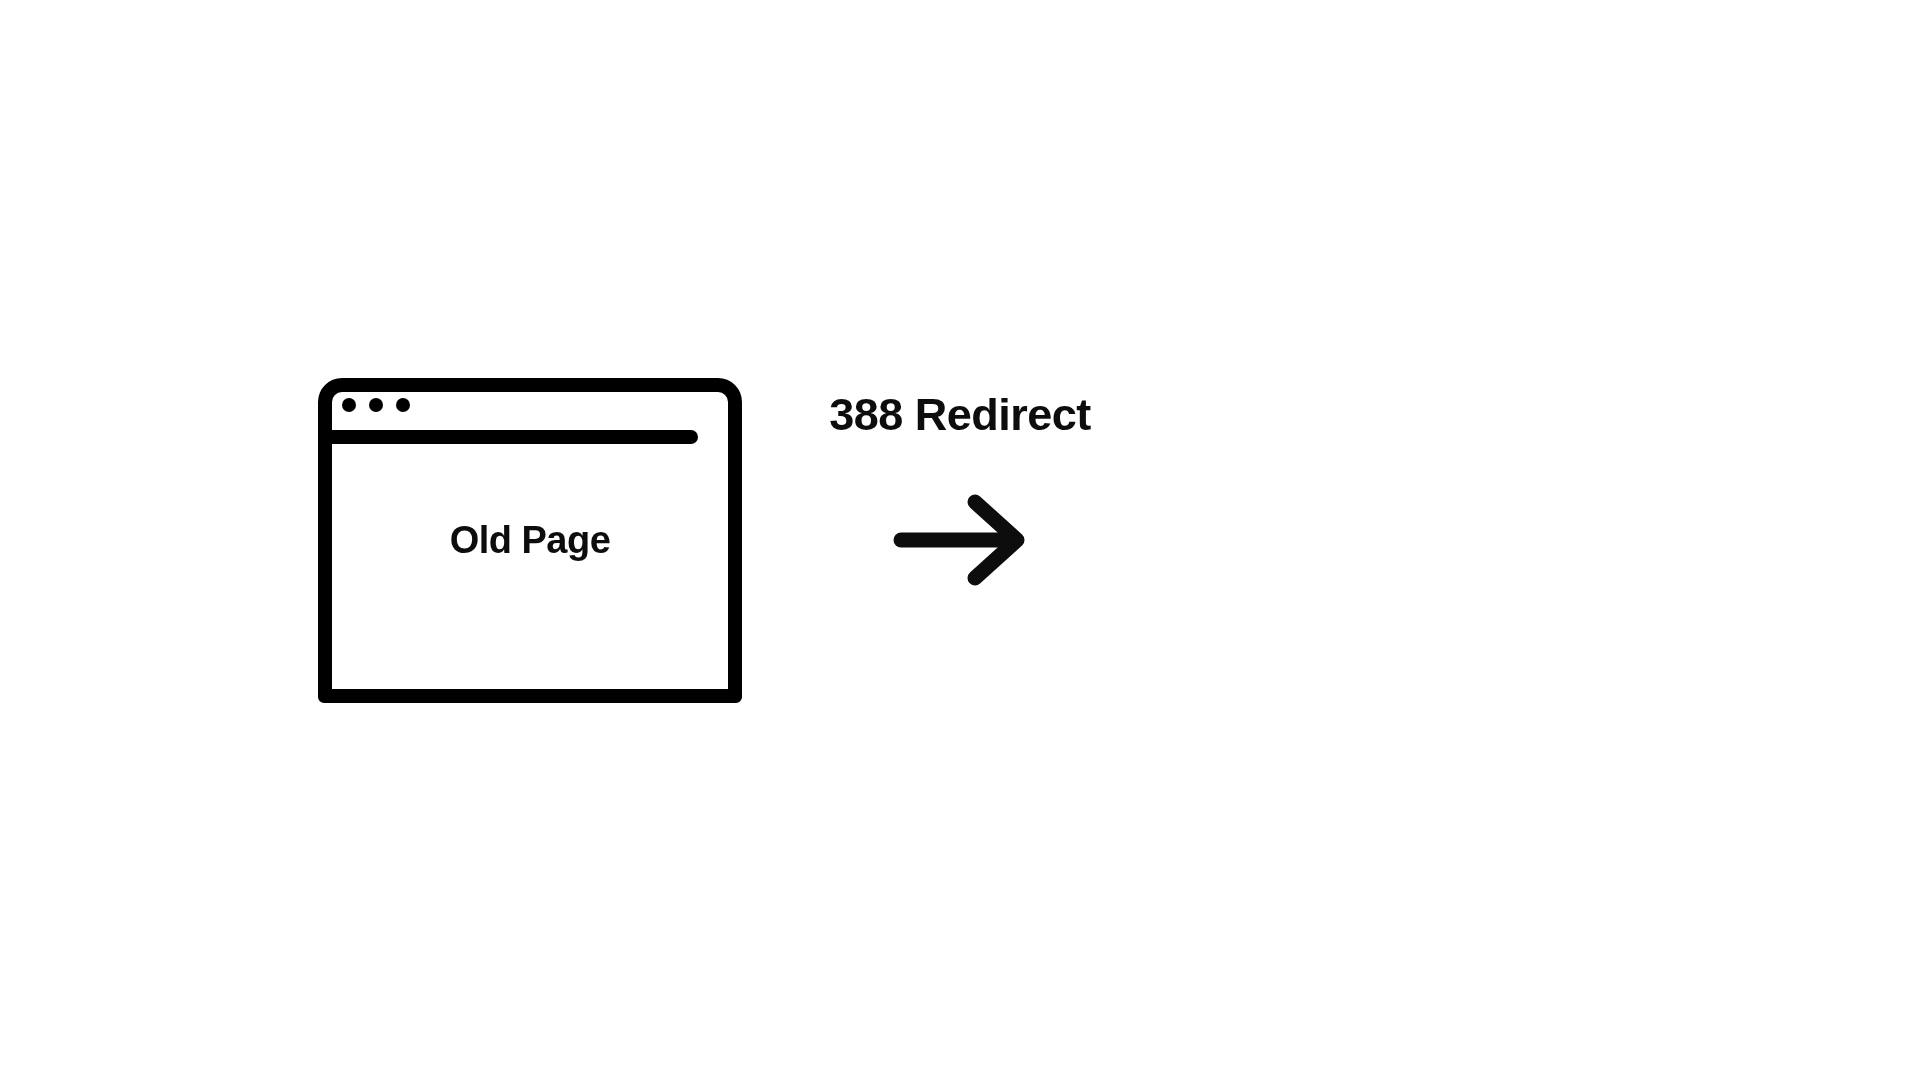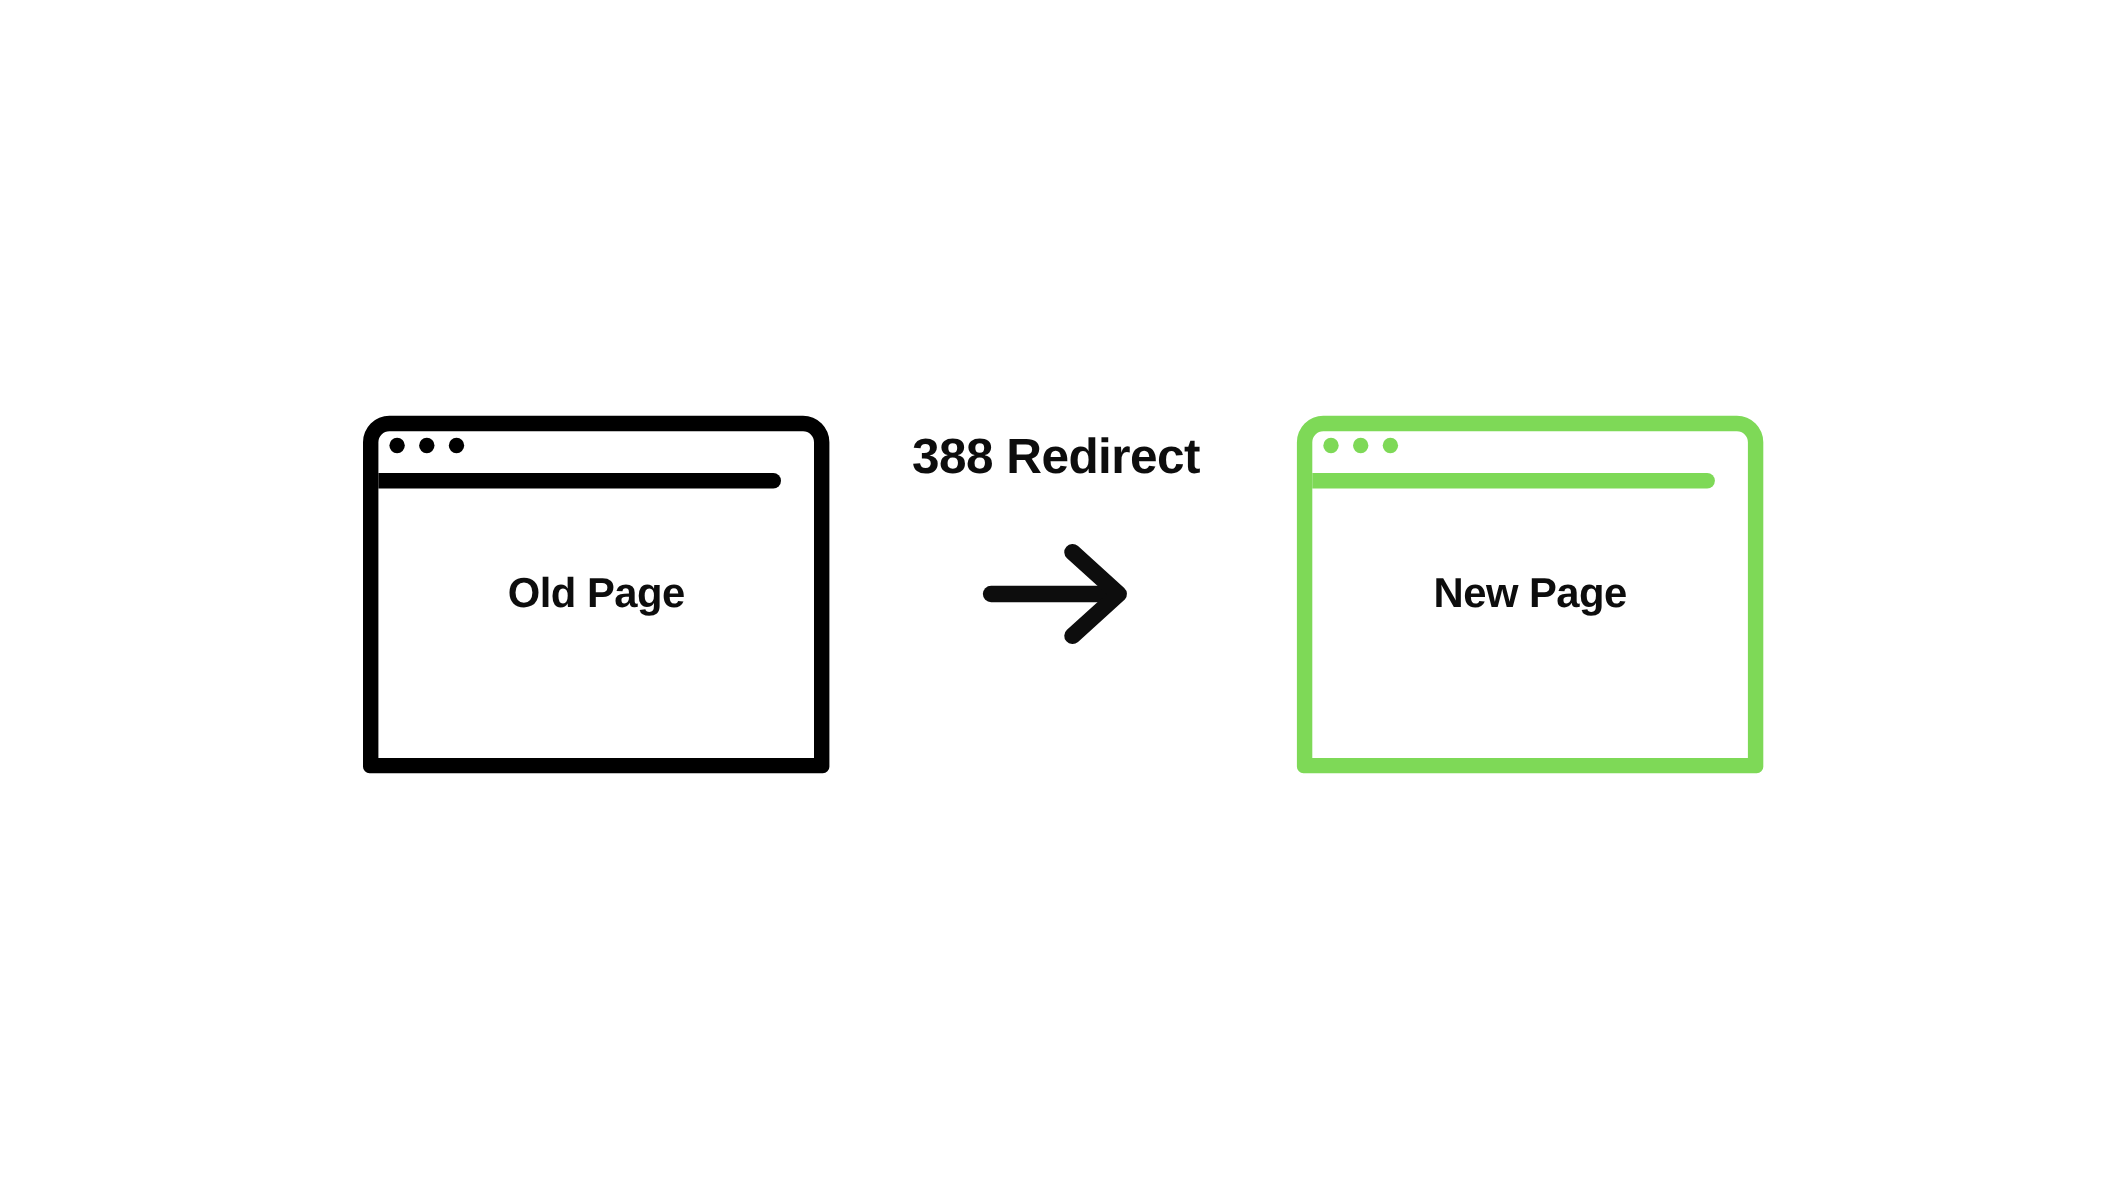--- a/index.html
+++ b/index.html
@@ -27,21 +27,21 @@
     width: 424px;
     height: 325px;
     box-sizing: border-box;
     border: 14px solid var(--frame);
     border-radius: 24px 24px 6px 6px;
     background: #ffffff;
     display: flex;
     align-items: center;
     justify-content: center;
   }
-  .window.old  { left: 330px; text-align: center;  --frame: var(--window-old, #000000); }
+  .window.old  { left: 318px; text-align: center;  --frame: var(--window-old, #000000); }
   .window.new  { left: 1179px; --frame: var(--window-new, #7ED957); }
 
   .window-header {
     position: absolute;
     top: 0; left: 0; right: 0;
   }
   .dots {
     display: flex;
     gap: 13px;
     padding: 6px 0 0 10px;
@@ -106,25 +106,14 @@
     <div class="window-label">Old Page</div>
   </div>
 
   <div class="redirect-label">388 Redirect</div>
 
   <svg class="arrow" viewBox="0 0 140 100" aria-hidden="true">
     <path d="M11 50 H112" fill="none" stroke="currentColor" stroke-width="15" stroke-linecap="round"></path>
     <path d="M85 12 L127 50 L85 88" fill="none" stroke="currentColor" stroke-width="15" stroke-linecap="round" stroke-linejoin="round"></path>
   </svg>
 
-  <div class="window new">
-    <div class="window-header">
-      <div class="dots">
-        <span class="dot"></span>
-        <span class="dot"></span>
-        <span class="dot"></span>
-      </div>
-      <div class="addr-bar"></div>
-    </div>
-    <div class="window-label">New Page</div>
-  </div>
 
 </div>
 
 </body></html>

